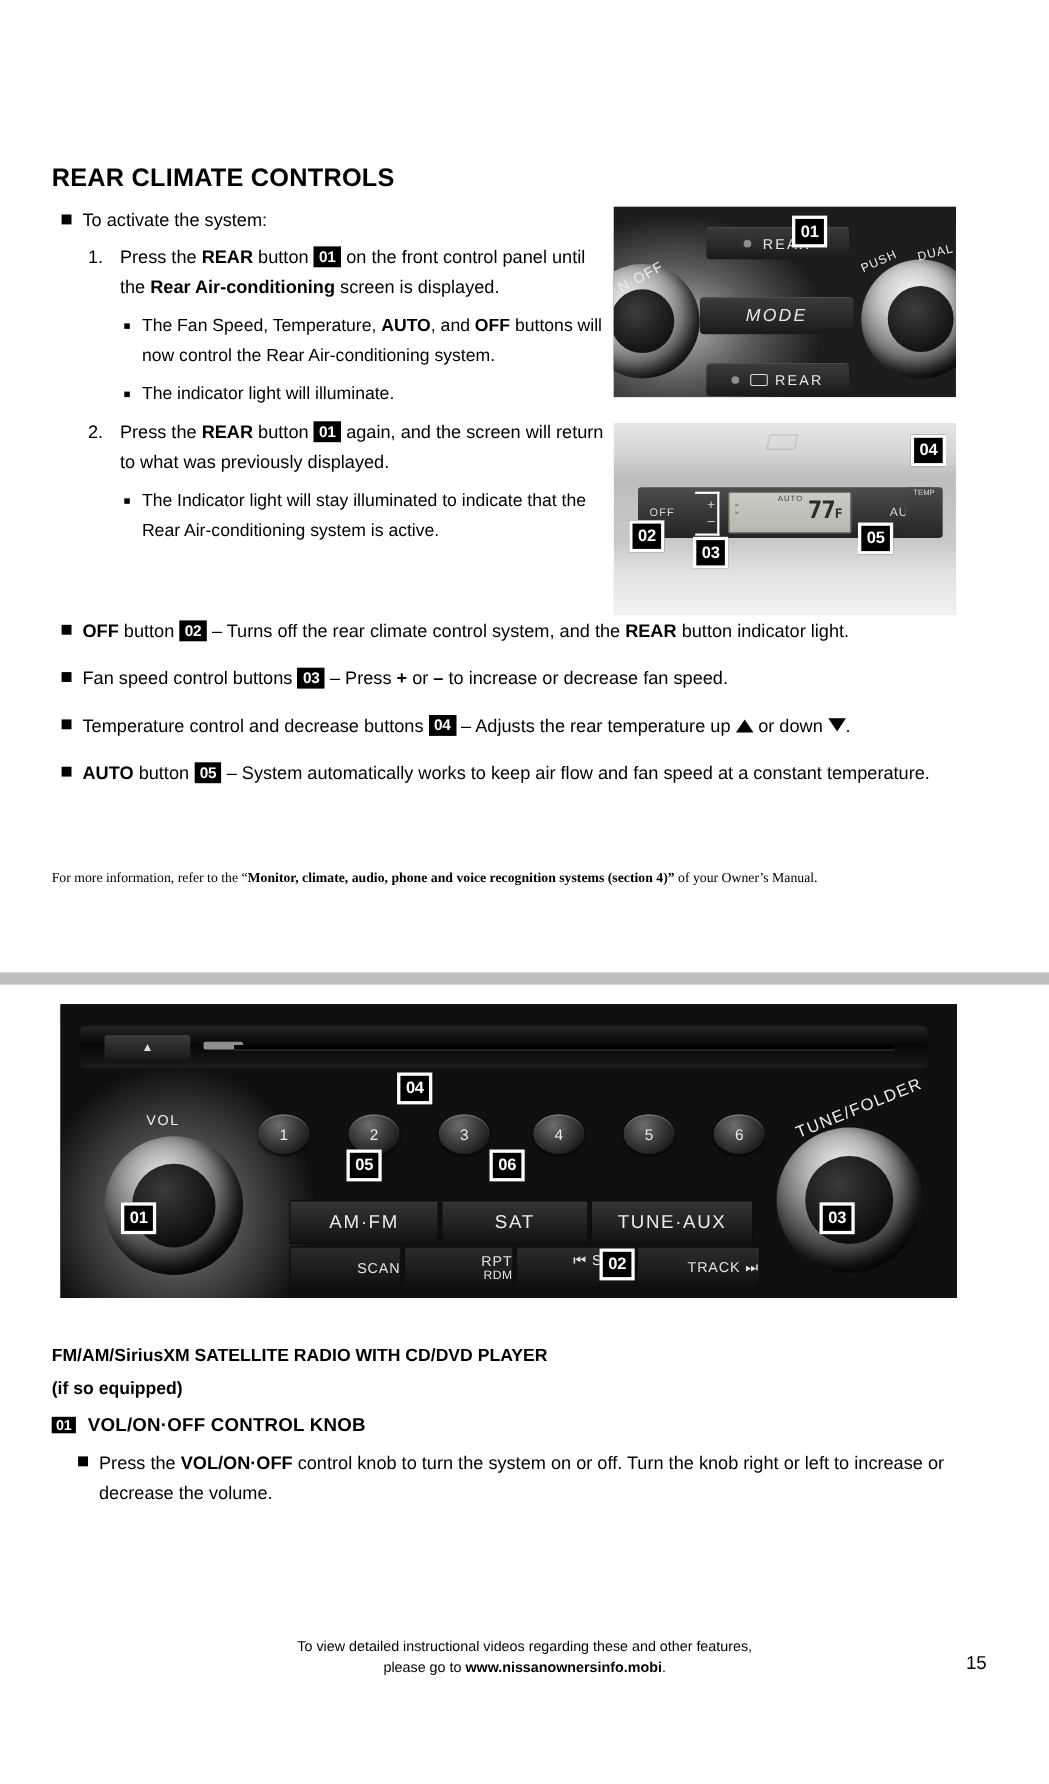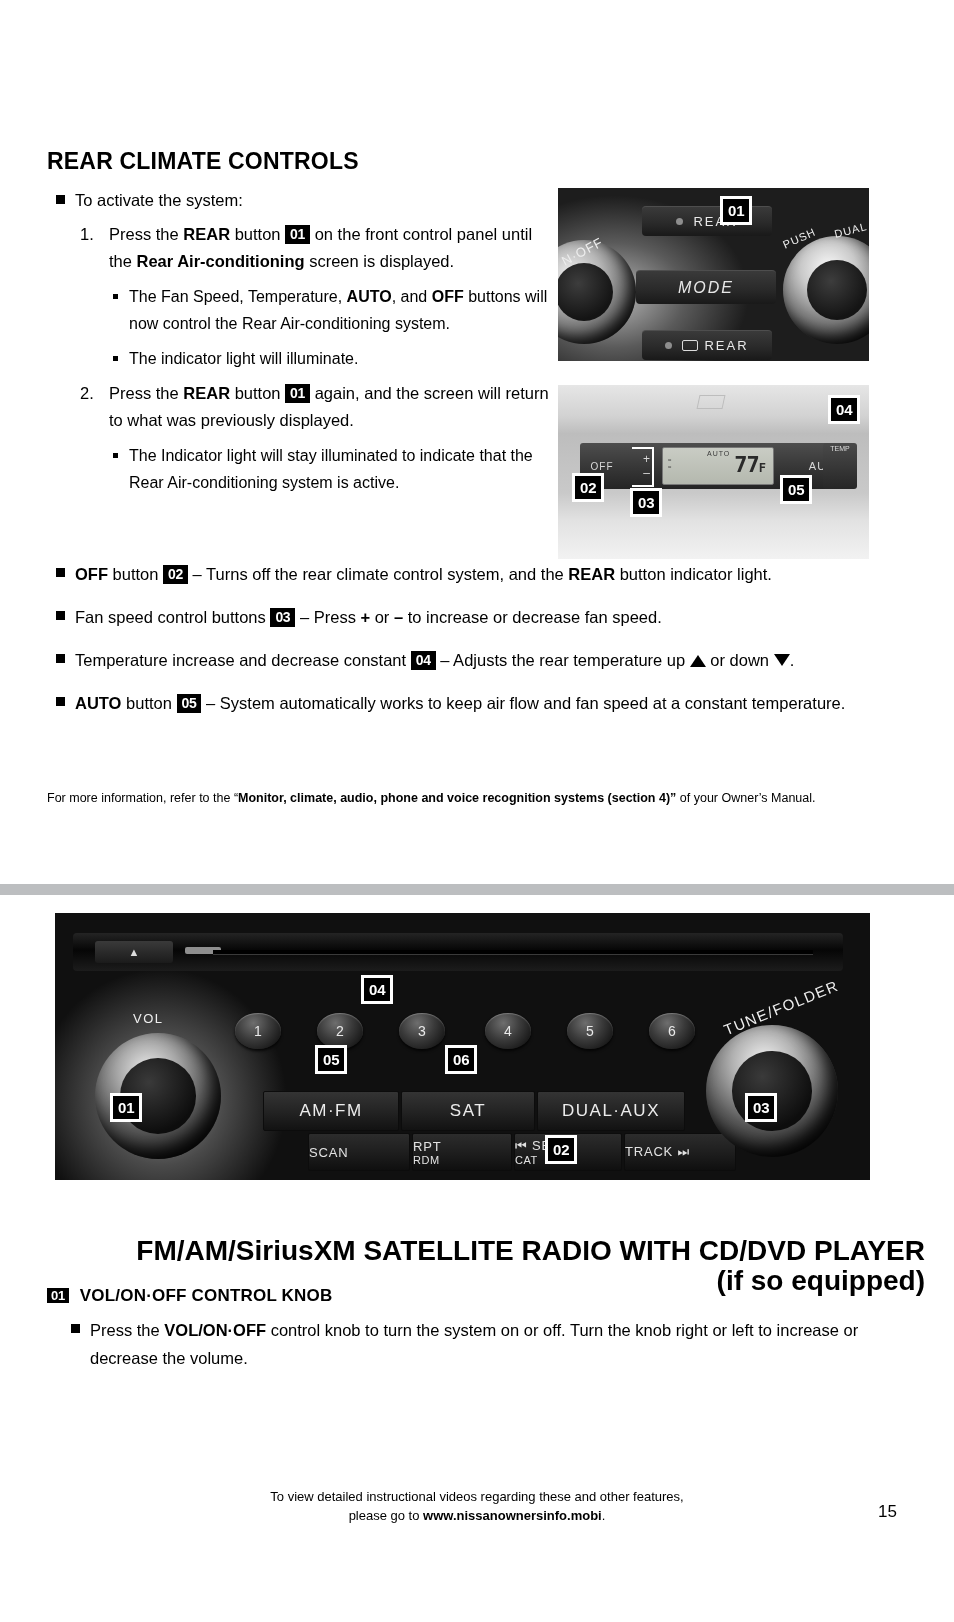--- a/index.html
+++ b/index.html
@@ -87,21 +87,21 @@
   .wide-list { position: absolute; left: 47px; top: 560px; width: 830px; }
   .wide-row { position: relative; padding-left: 28px; margin-bottom: 15px; }
   .wide-row > .sq {
     position: absolute; left: 9px; top: 8px;
     width: 9px; height: 9px; background: #000;
   }
   .wide-row .txt { font-size: 16.5px; line-height: 28px; text-align: center; }
 
   .footnote {
     position: absolute; left: 47px; top: 790px; width: 810px;
-    font-size: 12.5px; line-height: 17px;
+    font-size: 12.5px; line-height: 17px; font-family: Liberation Serif, serif;
   }
 
   
   .divider {
     position: absolute; left: 0; top: 884px;
     width: 954px; height: 11px;
     background: #bcbec0;
   }
 
   
@@ -243,22 +243,22 @@
     position: absolute; top: 178px; height: 40px;
     background: linear-gradient(180deg,#343434 0%, #222 55%, #121212 100%);
     color: #ececec; font-size: 17px; letter-spacing: 1.5px;
     display:flex; align-items:center; justify-content:center;
     border: 1px solid #0c0c0c; border-radius: 2px;
   }
   .pr-fnbtn {
     position: absolute; top: 220px; height: 38px;
     background: linear-gradient(180deg,#2c2c2c 0%, #1d1d1d 55%, #0f0f0f 100%);
     color: #e2e2e2; font-size: 13px; letter-spacing: .8px;
-    display:flex; flex-direction:column; align-items:flex-start; justify-content:center;
-    border: 1px solid #0c0c0c; border-radius: 2px; margin-left: 45px;
+    display:flex; flex-direction:column; align-items:flex-end; justify-content:center;
+    border: 1px solid #0c0c0c; border-radius: 2px;
   }
   .pr-fnbtn small { font-size: 11px; letter-spacing: .5px; }
   .pr-knob { position: absolute; border-radius: 50%; }
   #pr-knob-vol {
     left: 40px; top: 120px; width: 126px; height: 126px;
     background: radial-gradient(circle at 42% 30%, #ededed 0%, #a8a8a8 26%, #595959 52%, #0f0f0f 82%);
     box-shadow: inset -8px -8px 16px rgba(0,0,0,.8);
   }
   #pr-knob-tune {
     right: 32px; top: 112px; width: 132px; height: 132px;
@@ -269,22 +269,22 @@
     position:absolute; left:20%; top:20%; width:60%; height:60%;
     border-radius:50%;
     background: radial-gradient(circle at 38% 32%, #3a3a3a 0%, #0d0d0d 72%);
   }
   .pr-knob-lbl { position:absolute; color:#efefef; font-size:13px; letter-spacing:1.5px; }
   #pr-vol-lbl { left: 78px; top: 98px; }
   #pr-tune-lbl { right: 28px; top: 86px; transform: rotate(-22deg); font-size: 15px; }
 
   
   h2.article-title {
-    position: absolute; left: 47px; top: 1218px; width: 860px; margin: 18px;
-    font-size: 28px; font-weight: bold; line-height: 30px; text-align: right;
+    position: absolute; left: 47px; top: 1218px; width: 860px; margin: 0;
+    font-size: 16px; font-weight: bold; line-height: 30px;
   }
   .sub-head {
     position: absolute; left: 47px; top: 1286px;
     font-size: 17px; font-weight: bold; letter-spacing: .2px;
   }
   .lower-list { position: absolute; left: 62px; top: 1316px; width: 830px; }
   .lower-row { position: relative; padding-left: 28px; }
   .lower-row > .sq { position: absolute; left: 9px; top: 8px; width: 9px; height: 9px; background: #000; }
   .lower-row .txt { font-size: 16.5px; line-height: 28px; }
 
@@ -436,21 +436,21 @@
     <div class="wide-row">
       <span class="sq"></span>
       <span class="txt">
         <span>Fan speed control buttons </span><span class="chip">03</span><span> – Press </span><b>+</b><span> or </span><b>–</b><span> to increase or decrease fan speed.</span>
       </span>
     </div>
 
     <div class="wide-row">
       <span class="sq"></span>
       <span class="txt">
-        <span>Temperature increase and decrease constant </span><span class="chip">04</span><span> – Adjusts the rear temperature up </span><span class="tri-up"></span><span> or down </span><span class="tri-down"></span><span>.</span>
+        <span>Temperature control and decrease buttons </span><span class="chip">04</span><span> – Adjusts the rear temperature up </span><span class="tri-up"></span><span> or down </span><span class="tri-down"></span><span>.</span>
       </span>
     </div>
 
     <div class="wide-row">
       <span class="sq"></span>
       <span class="txt">
         <b>AUTO</b><span> button </span><span class="chip">05</span><span> – System automatically works to keep air flow and fan speed at a constant temperature.</span>
       </span>
     </div>
 
@@ -492,21 +492,21 @@
         <span>6</span>
       </div>
 
     <div class="pr-srcbtn" style="left:208px; width:136px;">
         <span>AM·FM</span>
       </div>
     <div class="pr-srcbtn" style="left:346px; width:134px;">
         <span>SAT</span>
       </div>
     <div class="pr-srcbtn" style="left:482px; width:148px;">
-        <span>DUAL·AUX</span>
+        <span>TUNE·AUX</span>
       </div>
 
     <div class="pr-fnbtn" style="left:208px; width:102px;">
       <span>SCAN</span>
     </div>
     <div class="pr-fnbtn" style="left:312px; width:100px;">
       <span>RPT</span>
       <small>RDM</small>
     </div>
     <div class="pr-fnbtn" style="left:414px; width:108px;">

